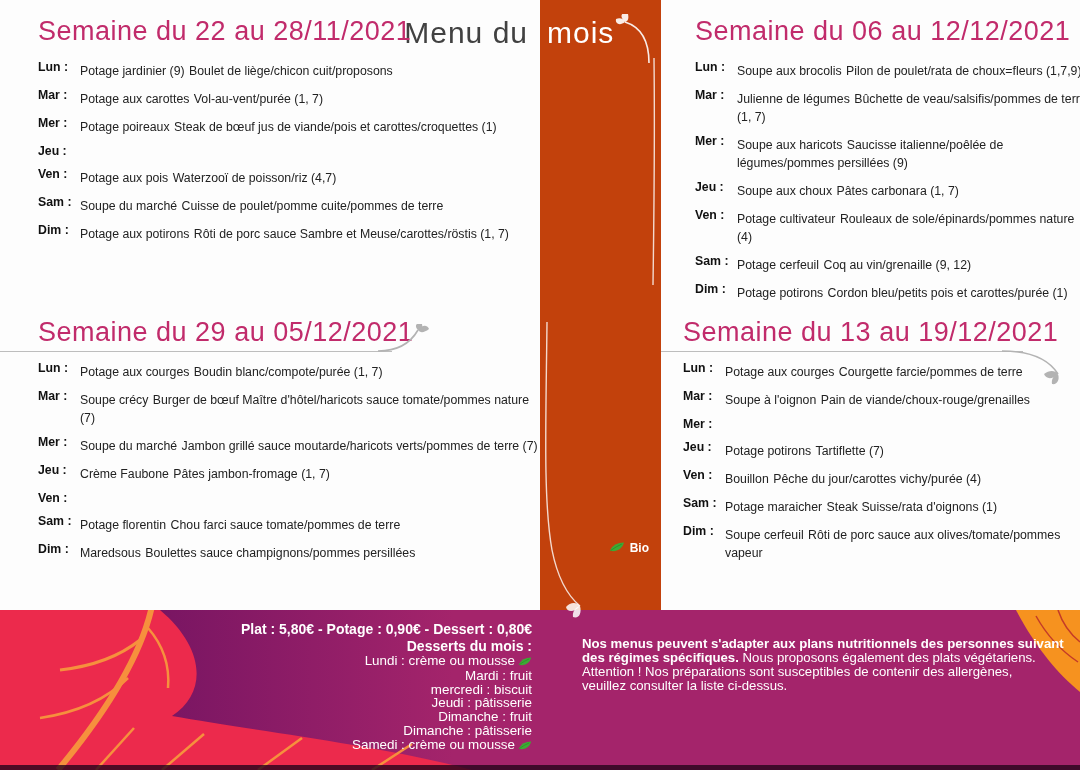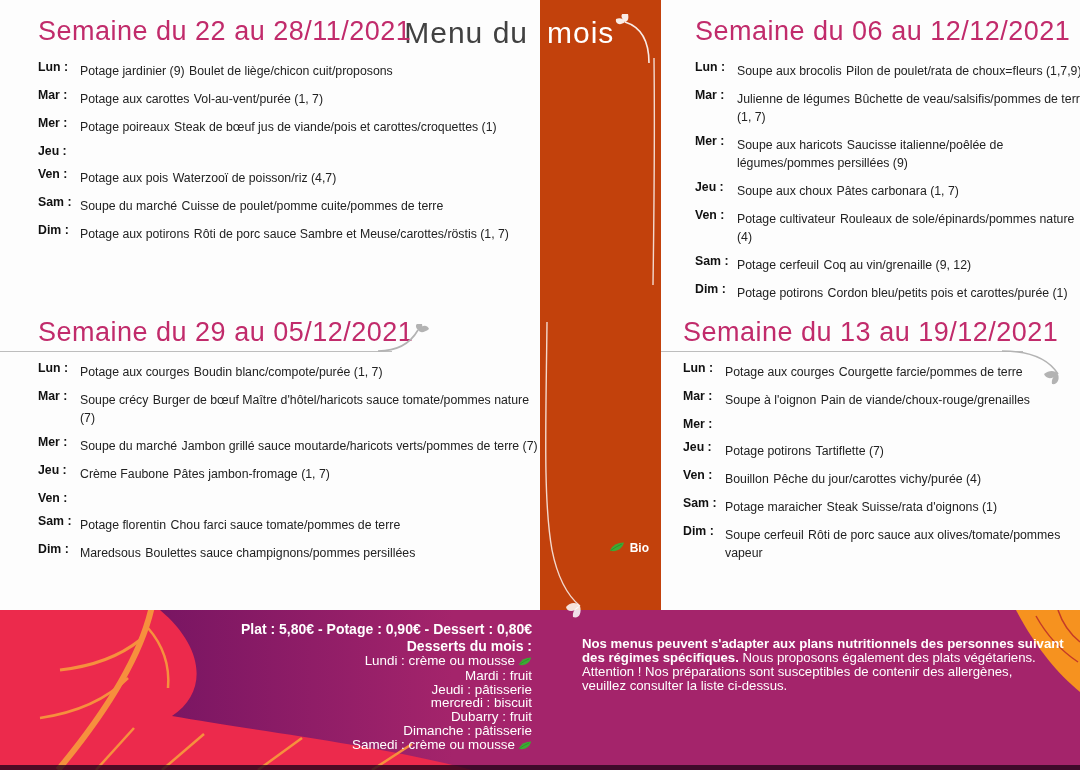--- a/index.html
+++ b/index.html
@@ -380,23 +380,23 @@
 
   <div class="prices-block">
     <div class="prices-line">Plat : 5,80€ - Potage : 0,90€ - Dessert : 0,80€</div>
     <div class="desserts-title">Desserts du mois :</div>
     <div>
         <div class="dessert-line has-bio"><span>Lundi : crème ou mousse</span><span class="bio-leaf"><svg width="14" height="10" viewBox="0 0 20 14">
               <path d="M1,12 Q6,2 19,2 Q16,12 6,13 Q3,13 1,12Z" fill="#3daa35"></path>
               <path d="M2,12 Q9,7 16,4" stroke="#2d8f2a" stroke-width="1.2" fill="none"></path>
             </svg></span></div>
         <div class="dessert-line"><span>Mardi : fruit</span></div>
+        <div class="dessert-line"><span>mercredi : biscuit</span></div>
         <div class="dessert-line"><span>Jeudi : pâtisserie</span></div>
-        <div class="dessert-line"><span>mercredi : biscuit</span></div>
-        <div class="dessert-line"><span>Dubarry : fruit</span></div>
+        <div class="dessert-line"><span>Dimanche : fruit</span></div>
         <div class="dessert-line"><span>Dimanche : pâtisserie</span></div>
         <div class="dessert-line has-bio"><span>Samedi : crème ou mousse</span><span class="bio-leaf"><svg width="14" height="10" viewBox="0 0 20 14">
               <path d="M1,12 Q6,2 19,2 Q16,12 6,13 Q3,13 1,12Z" fill="#3daa35"></path>
               <path d="M2,12 Q9,7 16,4" stroke="#2d8f2a" stroke-width="1.2" fill="none"></path>
             </svg></span></div>
       </div>
   </div>
 
   <div class="delivery-block">
     <div>

